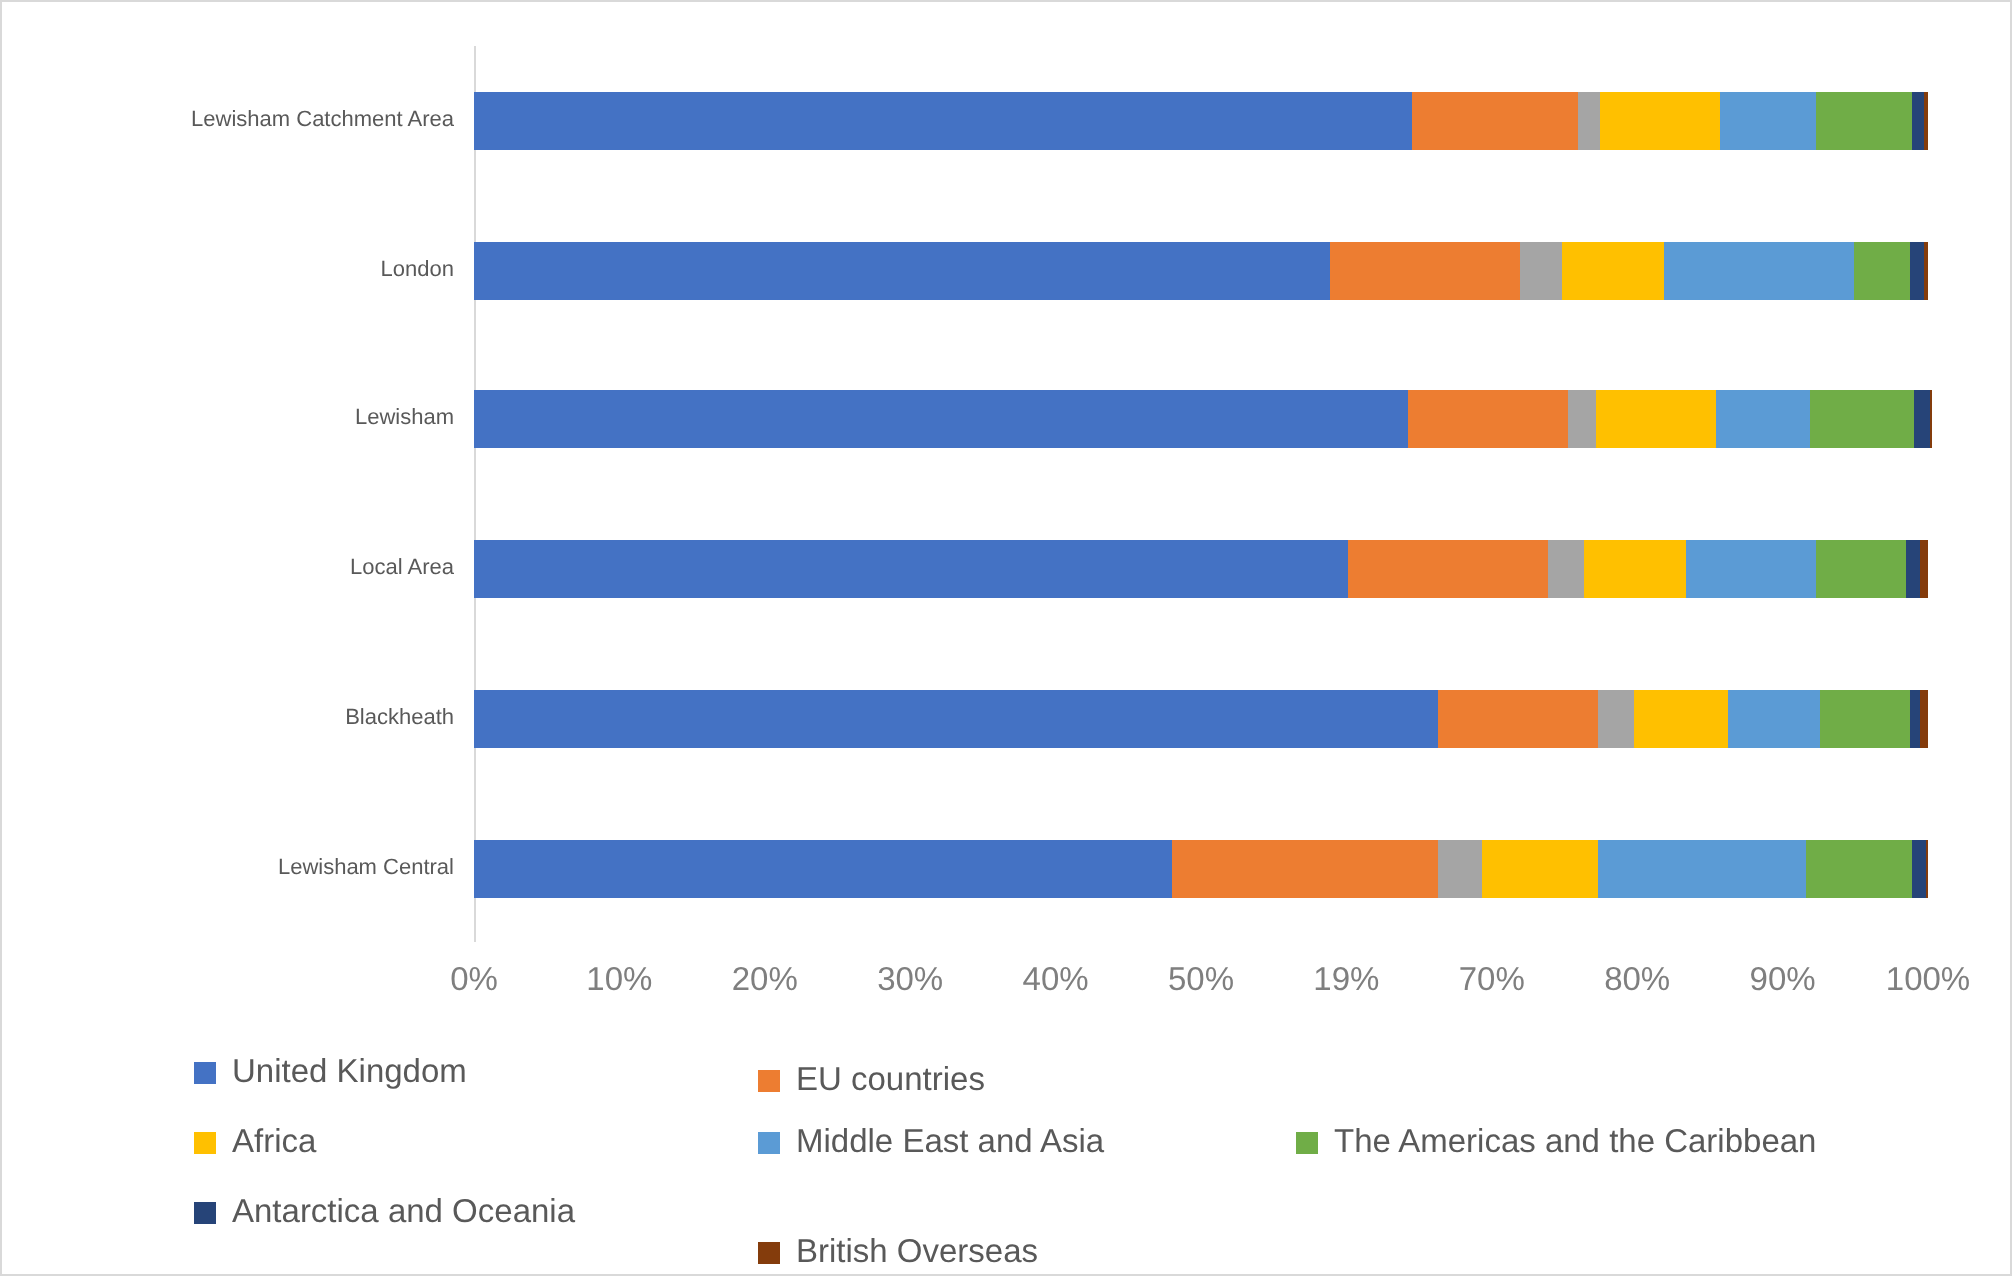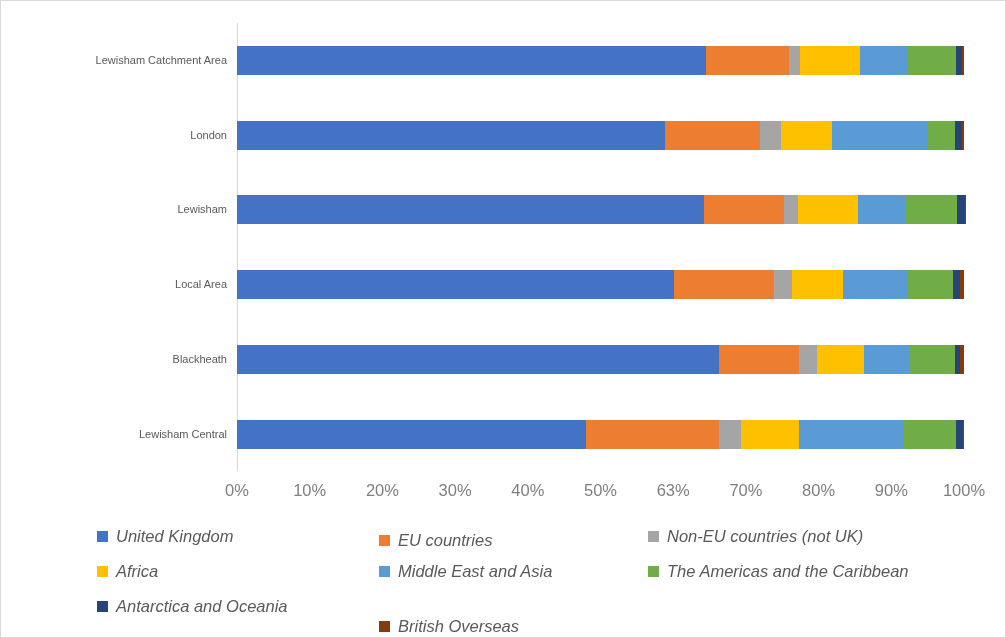--- a/index.html
+++ b/index.html
@@ -107,21 +107,20 @@
   .legend-swatch {
     width: 11px;
     height: 11px;
     margin-right: 8px;
     flex: 0 0 auto;
   }
   .legend-text {
     font-size: 16.5px;
     color: #595959;
     line-height: 18px;
-    font-style: italic;
   }
 </style>
 </head>
 <body>
 
 <div id="chart-root">
 
   <div id="plot-area">
     <div class="axis-line-y"></div>
     <div id="bars-container">
@@ -209,40 +208,36 @@
       <div class="cat-label-wrap" style="top: 418.5px;">Lewisham Central</div>
     </div>
 
   <div id="x-axis">
       <div class="xtick" style="left: 0px;">0%</div>
       <div class="xtick" style="left: 72.7px;">10%</div>
       <div class="xtick" style="left: 145.4px;">20%</div>
       <div class="xtick" style="left: 218.1px;">30%</div>
       <div class="xtick" style="left: 290.8px;">40%</div>
       <div class="xtick" style="left: 363.5px;">50%</div>
-      <div class="xtick" style="left: 436.2px;">63%</div>
+      <div class="xtick" style="left: 436.2px;">19%</div>
       <div class="xtick" style="left: 508.9px;">70%</div>
       <div class="xtick" style="left: 581.6px;">80%</div>
       <div class="xtick" style="left: 654.3px;">90%</div>
       <div class="xtick" style="left: 727px;">100%</div>
     </div>
 
   <div id="legend">
       <div class="legend-item" style="left: 0px; top: 0px;">
         <span class="legend-swatch" style="background: rgb(68, 114, 196);"></span>
         <span class="legend-text">United Kingdom</span>
       </div>
       <div class="legend-item" style="left: 282px; top: 4px; justify-content: center;">
         <span class="legend-swatch" style="background: rgb(237, 125, 49);"></span>
         <span class="legend-text">EU countries</span>
       </div>
-      <div class="legend-item" style="left: 551px; top: 0px;">
-        <span class="legend-swatch" style="background: rgb(165, 165, 165);"></span>
-        <span class="legend-text">Non-EU countries (not UK)</span>
-      </div>
       <div class="legend-item" style="left: 0px; top: 35px;">
         <span class="legend-swatch" style="background: rgb(255, 192, 0);"></span>
         <span class="legend-text">Africa</span>
       </div>
       <div class="legend-item" style="left: 282px; top: 35px;">
         <span class="legend-swatch" style="background: rgb(91, 155, 213);"></span>
         <span class="legend-text">Middle East and Asia</span>
       </div>
       <div class="legend-item" style="left: 551px; top: 35px;">
         <span class="legend-swatch" style="background: rgb(112, 173, 71);"></span>

